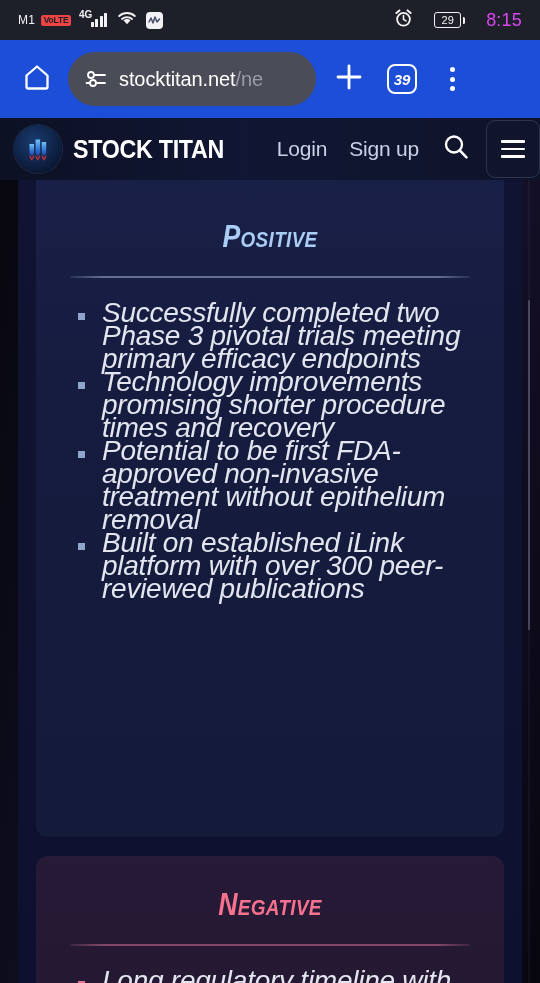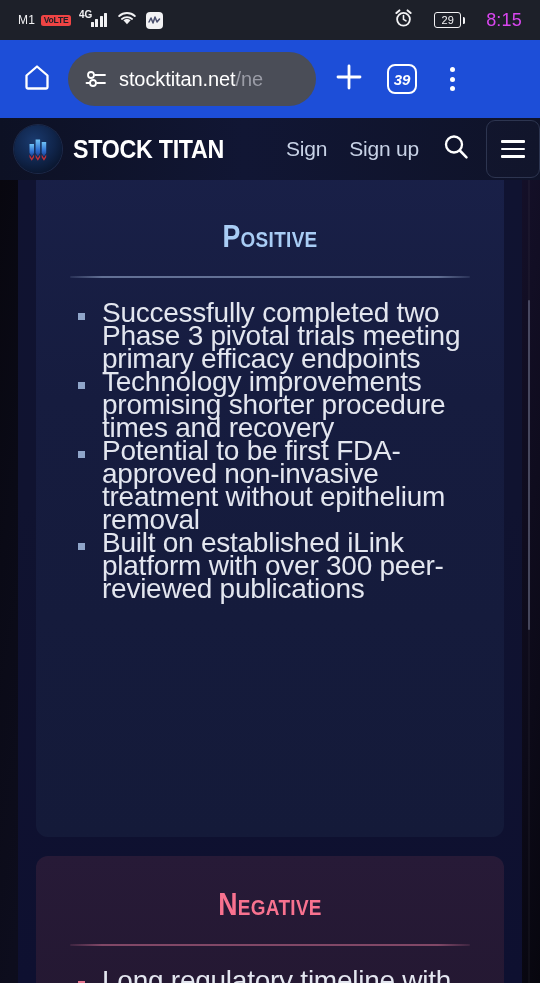--- a/index.html
+++ b/index.html
@@ -147,20 +147,21 @@
     gap:5px; cursor:pointer; background:rgba(255,255,255,.012);
   }
   .hamburger i{ display:block; width:24px; height:2.6px; background:#ffffff; border-radius:1px; }
 
   
   .pagebody{
     width:540px; height:803px;
     position:relative; overflow:hidden;
     background:
       linear-gradient(100deg,#08070f 0%,#0a0a16 10%,#0d0d1d 22%,#120f24 55%,#15102a 75%,#0c0a18 92%,#07060e 100%);
+    font-style: italic;
   }
   .content-panel{
     position:absolute; left:18px; top:0; width:504px; height:803px;
     background:linear-gradient(180deg,#101331 0%,#101330 40%,#0e1030 100%);
   }
   .scroll-track{
     position:absolute; right:10px; top:0; width:2px; height:803px;
     background:rgba(255,255,255,.035);
   }
   .scroll-thumb{
@@ -317,21 +318,21 @@
       <path d="M13.6 6.5 L18.1 6.5 L18.1 20 L15.85 23.5 L13.6 20 Z" fill="url(#lgb)"></path>
       <path d="M19.7 9 L24.2 9 L24.2 20 L21.95 23.5 L19.7 20 Z" fill="url(#lgb)"></path>
       <path d="M7.5 21.5 L9.75 25.3 L12 21.5 L12 24.2 L9.75 27.8 L7.5 24.2 Z" fill="#c0313a"></path>
       <path d="M13.6 21.5 L15.85 25.3 L18.1 21.5 L18.1 24.2 L15.85 27.8 L13.6 24.2 Z" fill="#c0313a"></path>
       <path d="M19.7 21.5 L21.95 25.3 L24.2 21.5 L24.2 24.2 L21.95 27.8 L19.7 24.2 Z" fill="#c0313a"></path>
     </svg>
   </div>
   <div class="brand">STOCK TITAN</div>
 
   <div class="nav-links">
-    <span class="nav-link">Sign</span>
+    <span class="nav-link">Login</span>
     <span class="nav-link">Sign up</span>
     <span class="search-btn">
       <span>
         <svg width="30" height="30" viewBox="0 0 30 30">
           <circle cx="13" cy="12.5" r="8" stroke="#ffffff" stroke-width="2.3" fill="none"></circle>
           <line x1="18.8" y1="18.5" x2="25.5" y2="25.3" stroke="#ffffff" stroke-width="2.5" stroke-linecap="round"></line>
         </svg>
       </span>
     </span>
     <span class="hamburger">

